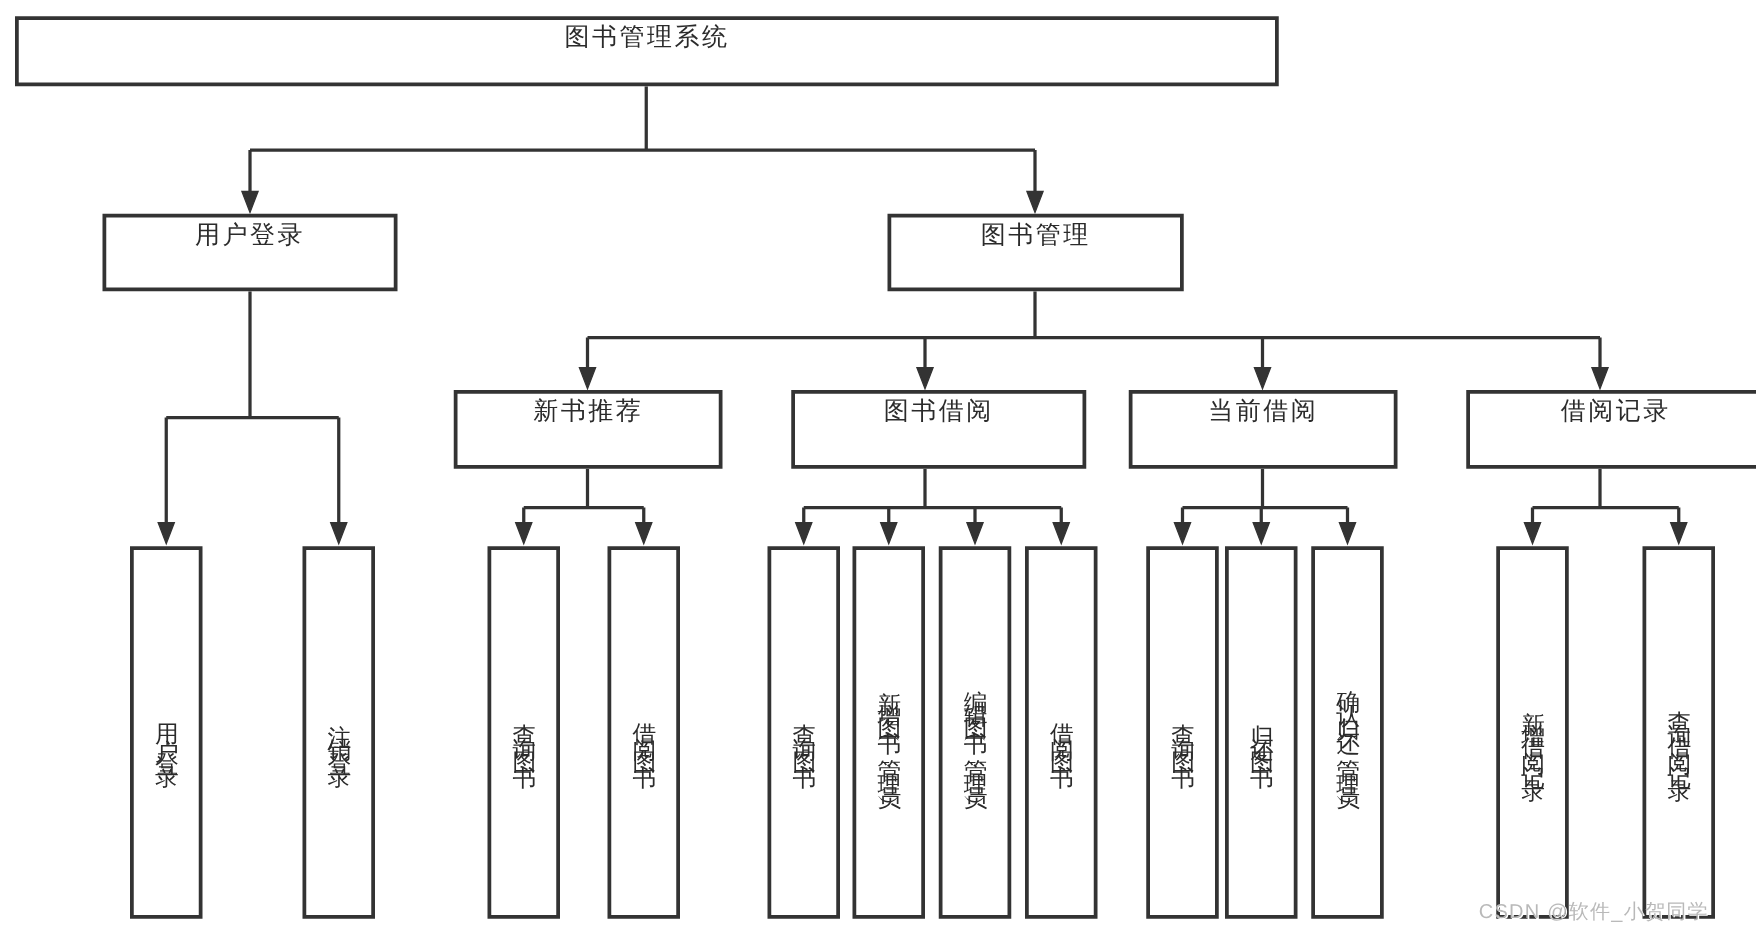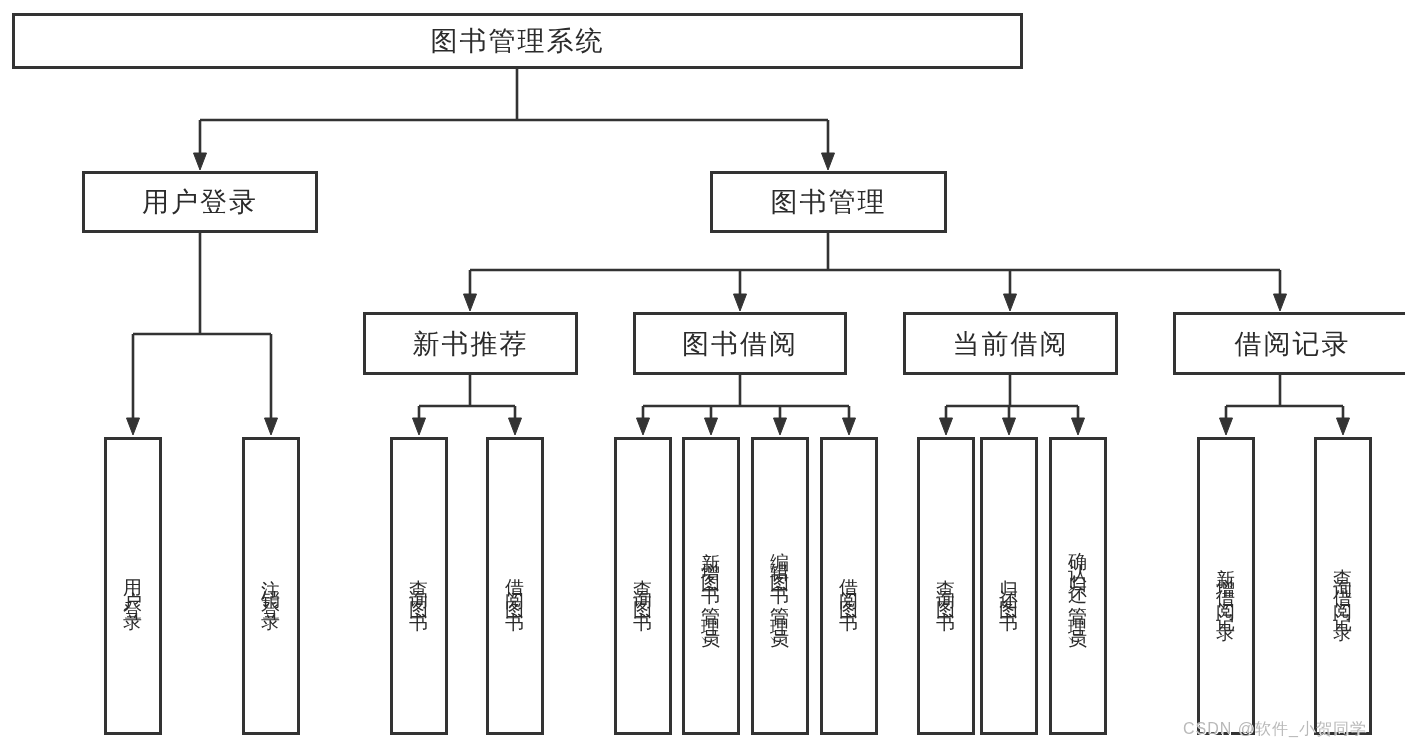--- a/index.html
+++ b/index.html
@@ -32,23 +32,23 @@
   .connectors polygon {
     fill: var(--line);
     stroke: var(--line);
     stroke-width: 1;
   }
   .node {
     position: absolute;
     border: 3px solid var(--line);
     background: var(--node-bg);
     display: flex;
-    align-items: center;
+    align-items: flex-start;
     justify-content: center;
-    font-size: 27px;
+    font-size: 20px;
     letter-spacing: 2px;
     color: var(--text);
     white-space: nowrap;
   }
   .leaf {
     position: absolute;
     top: 437px;
     height: 298px;
     width: 58px;
     border: 3px solid var(--line);
@@ -125,21 +125,21 @@
   <div class="node" style="left:82px; top:171px; width:236px; height:62px;">
     <span>用户登录</span>
   </div>
   <div class="node" style="left:710px; top:171px; width:237px; height:62px;">
     <span>图书管理</span>
   </div>
 
   <div class="node" style="left:363px; top:312px; width:215px; height:63px;">
     <span>新书推荐</span>
   </div>
-  <div class="node" style="left:633px; top:312px; width:214px; height:63px;">
+  <div class="node" style="left:633px; top:312px; width:236px; height:63px;">
     <span>图书借阅</span>
   </div>
   <div class="node" style="left:903px; top:312px; width:215px; height:63px;">
     <span>当前借阅</span>
   </div>
   <div class="node" style="left:1173px; top:312px; width:239px; height:63px;">
     <span>借阅记录</span>
   </div>
 
   <div class="leaf" style="left:104px;">

